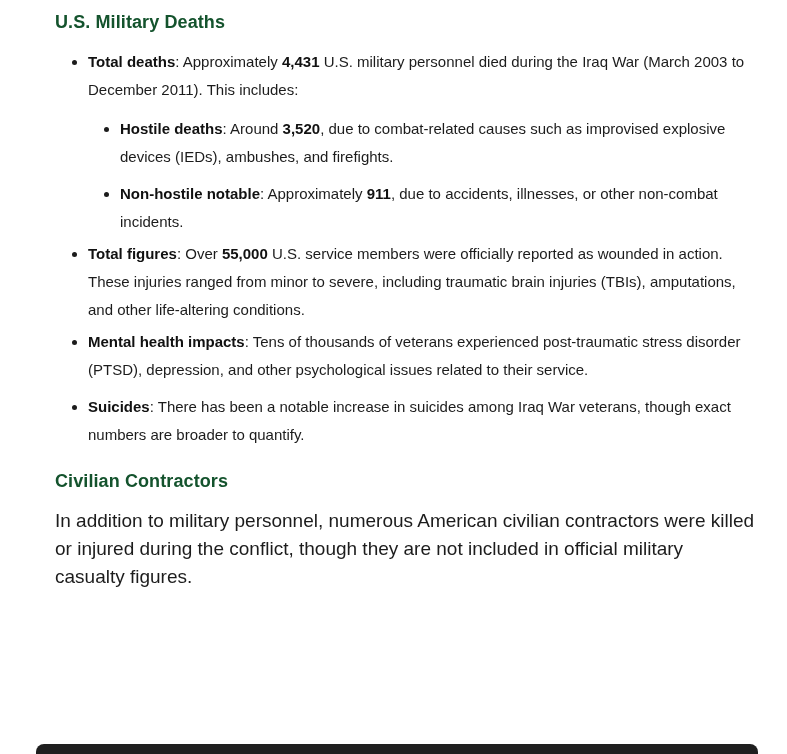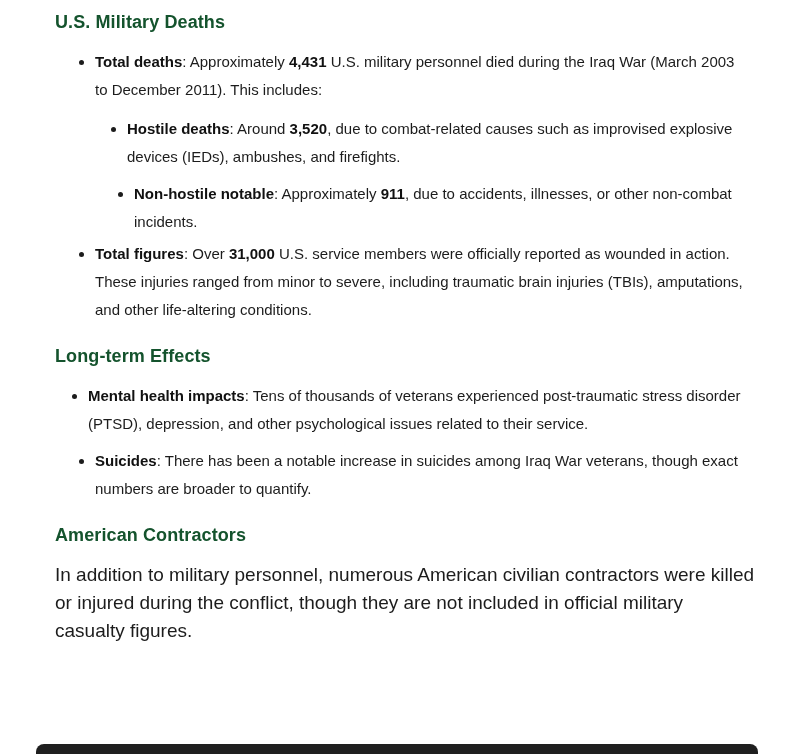--- a/index.html
+++ b/index.html
@@ -28,21 +28,21 @@
     padding-left: 33px;
     font-size: 15px;
     line-height: 28px;
   }
   ul.l2 {
     list-style: disc outside;
     padding-left: 32px;
     margin-top: 11px;
   }
   li.li { margin-bottom: 9px; }
-  li.li:last-child { margin-bottom: 0; margin-left: 7px; }
+  li.li:last-child { margin-bottom: 0; }
   .b { font-weight: 700; color: #111111; }
   p.para {
     font-size: 19px;
     line-height: 28px;
     margin: 0 0 14px 0;
     max-width: 700px;
   }
   ul.l1 { max-width: 690px; }
   .input-bar {
     position: absolute;
@@ -67,32 +67,31 @@
         <ul class="l2">
           <li class="li"><span class="b">Hostile deaths</span><span>: Around </span><span class="b">3,520</span><span>, due to combat-related causes such as improvised explosive devices (IEDs), ambushes, and firefights.</span></li>
           <li class="li"><span class="b">Non-hostile notable</span><span>: Approximately </span><span class="b">911</span><span>, due to accidents, illnesses, or other non-combat incidents.</span></li>
         </ul>
       </li>
     </ul>
   </section>
 
   <section class="sec">
     <ul class="l1">
-      <li class="li"><span class="b">Total figures</span><span>: Over </span><span class="b">31,000</span><span> U.S. service members were officially reported as wounded in action. These injuries ranged from minor to severe, including traumatic brain injuries (TBIs), amputations, and other life-altering conditions.</span></li>
+      <li class="li"><span class="b">Total figures</span><span>: Over </span><span class="b">55,000</span><span> U.S. service members were officially reported as wounded in action. These injuries ranged from minor to severe, including traumatic brain injuries (TBIs), amputations, and other life-altering conditions.</span></li>
     </ul>
   </section>
 
   <section class="sec">
-    <h2 class="h">Long-term Effects</h2>
     <ul class="l1">
       <li class="li"><span class="b">Mental health impacts</span><span>: Tens of thousands of veterans experienced post-traumatic stress disorder (PTSD), depression, and other psychological issues related to their service.</span></li>
       <li class="li"><span class="b">Suicides</span><span>: There has been a notable increase in suicides among Iraq War veterans, though exact numbers are broader to quantify.</span></li>
     </ul>
   </section>
 
   <section class="sec">
-    <h2 class="h">American Contractors</h2>
+    <h2 class="h">Civilian Contractors</h2>
     <p class="para">In addition to military personnel, numerous American civilian contractors were killed or injured during the conflict, though they are not included in official military casualty figures.</p>
   </section>
 
 </main>
 
 <div class="input-bar"></div>
 
 </body></html>

